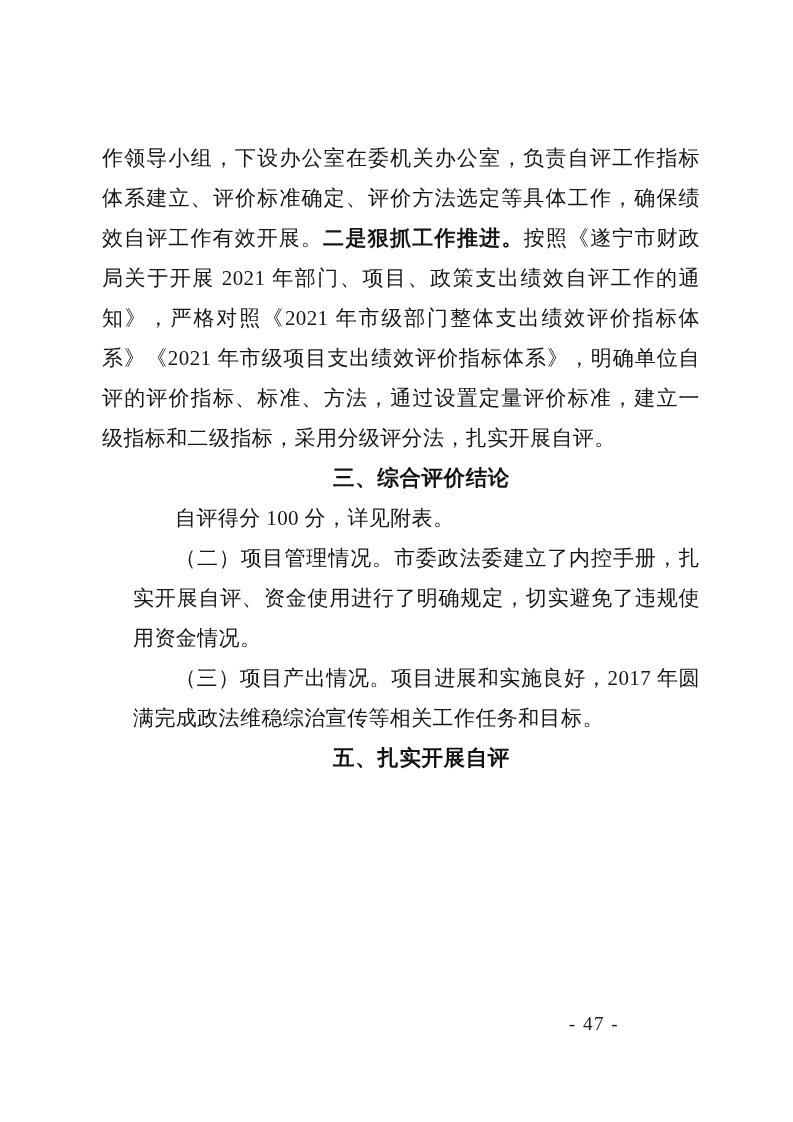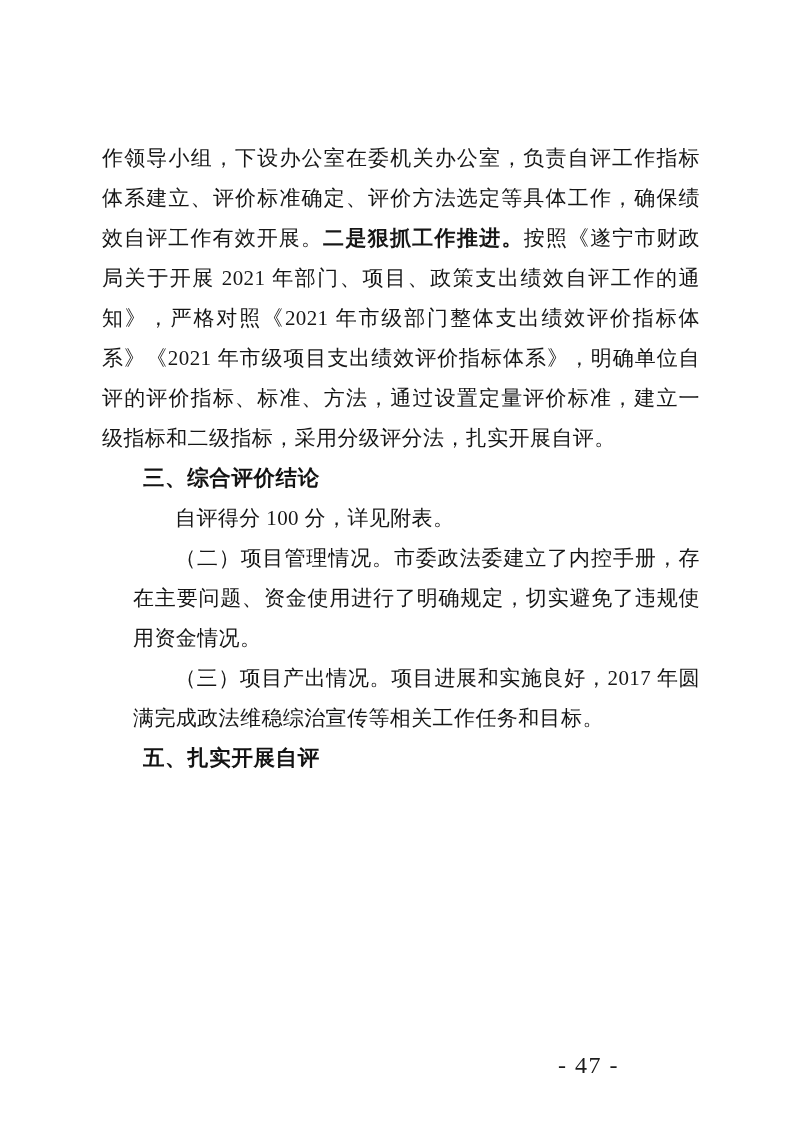--- a/index.html
+++ b/index.html
@@ -40,52 +40,53 @@
   }
   .section-heading {
     margin: 0;
     font-family: "Liberation Sans", sans-serif;
     font-weight: 700;
     font-size: 21.5px;
     line-height: 40px;
     text-indent: 41px;
     letter-spacing: 0.6px;
     color: #131313;
+    text-align: center;
   }
   .inline-bold {
     font-family: "Liberation Sans", sans-serif;
     font-weight: 700;
     letter-spacing: 0.6px;
   }
   .page-footer {
     position: absolute;
-    top: 1053px;
+    top: 1012px;
     right: 93px;
-    font-size: 24px;
+    font-size: 19px;
     line-height: 24px;
     font-family: "Liberation Serif", serif;
     color: #1c1c1c;
     letter-spacing: 1.5px;
   }
 </style>
 </head>
 <body>
 
 <div class="page">
   <main class="content">
 
     <p class="body-para no-indent"><span>作领导小组，下设办公室在委机关办公室，负责自评工作指标体系建立、评价标准确定、评价方法选定等具体工作，确保绩效自评工作有效开展。</span><span class="inline-bold">二是狠抓工作推进。</span><span>按照《遂宁市财政局关于开展 2021 年部门、项目、政策支出绩效自评工作的通知》，严格对照《2021 年市级部门整体支出绩效评价指标体系》《2021 年市级项目支出绩效评价指标体系》，明确单位自评的评价指标、标准、方法，通过设置定量评价标准，建立一级指标和二级指标，采用分级评分法，扎实开展自评。</span></p>
 
     <h2 class="section-heading">三、综合评价结论</h2>
 
     <p class="body-para indent-2em">自评得分 100 分，详见附表。</p>
 
 
 
-    <p class="body-para indent-2em">（二）项目管理情况。市委政法委建立了内控手册，存在主要问题、资金使用进行了明确规定，切实避免了违规使用资金情况。</p>
+    <p class="body-para indent-2em">（二）项目管理情况。市委政法委建立了内控手册，扎实开展自评、资金使用进行了明确规定，切实避免了违规使用资金情况。</p>
 
     <p class="body-para indent-2em">（三）项目产出情况。项目进展和实施良好，2017 年圆满完成政法维稳综治宣传等相关工作任务和目标。</p>
 
 
     <h2 class="section-heading">五、扎实开展自评</h2>
 
   </main>
 
   <footer class="page-footer">- 47 -</footer>
 </div>

